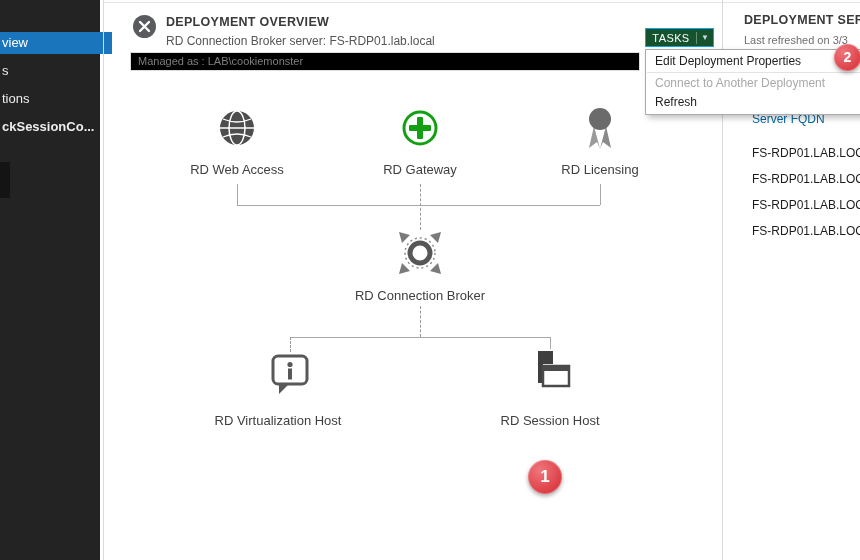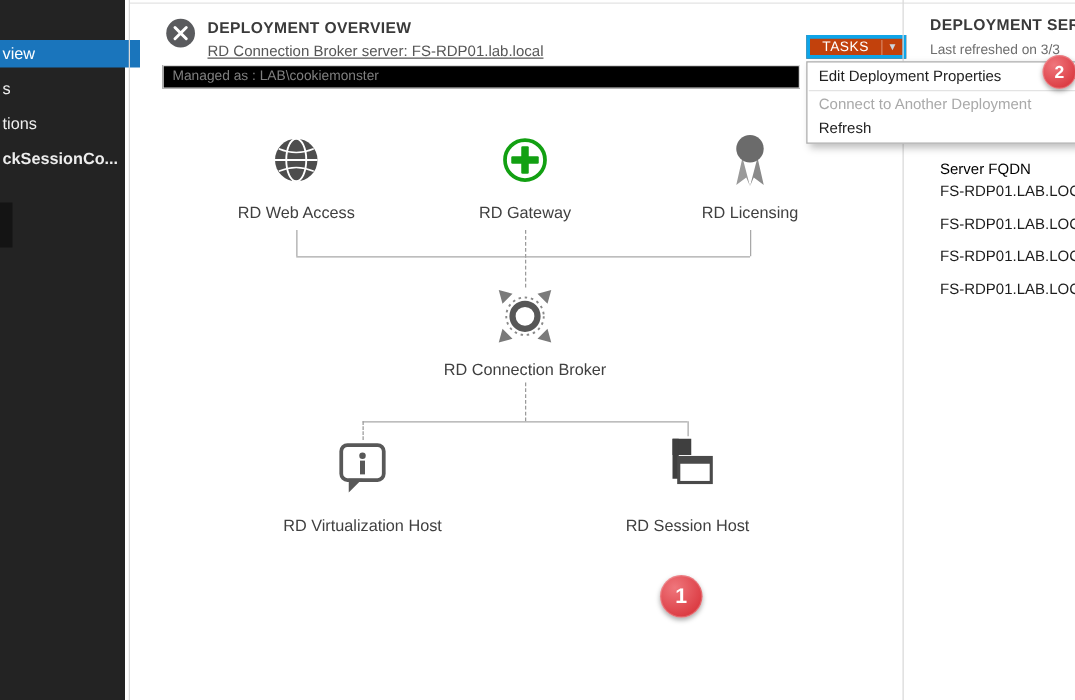--- a/index.html
+++ b/index.html
@@ -14,28 +14,28 @@
   .nav-item.selected { background:#1a75bc; color:#ffffff; }
   .ni0 { top:32px; } .ni1 { top:60px; } .ni2 { top:88px; } .ni3 { top:116px;font-weight:bold; }
   .nav-stub { position:absolute; left:0; top:162px; width:10px; height:36px; background:#141414; }
   .sidebar-divider { position:absolute; left:103px; top:0; width:1px; height:560px; background:#d9d9d9; }
   .topline { position:absolute; left:104px; top:2px; right:0; height:1px; background:#e4e4e4; }
 
   
   .hdr-icon { position:absolute; left:131px; top:13px; width:27px; height:27px; }
   .hdr-title { position:absolute; left:166px; top:15px; font-size:12.5px; font-weight:bold;
                color:#3a3a3a; letter-spacing:.3px;text-align:center; }
-  .hdr-sub { position:absolute; left:166px; top:34px; font-size:12px; color:#565656;text-decoration:underline; }
+  .hdr-sub { position:absolute; left:166px; top:34px; font-size:12px; color:#565656; }
   .managed-bar { position:absolute; left:130px; top:52px; width:510px; height:19px;
                  background:#000000; border:1px solid #dcdcdc; box-sizing:border-box;
                  font-size:11px; color:#7f7f7f; line-height:16px; padding-left:7px; }
 
   
-  .tasks-btn { position:absolute; left:645px; top:28px; width:80px; height:19px; background:#c2410c;
-               border:3px solid #0ea5e9; color:#fff; font-size:11px; display:flex; align-items:center;
+  .tasks-btn { position:absolute; left:645px; top:28px; width:69px; height:19px; background:#14532d;
+               border:1px solid #0ea5e9; color:#fff; font-size:11px; display:flex; align-items:center;
                padding:0; cursor:pointer; font-family:inherit; box-sizing:border-box; }
   .tasks-btn .lbl { flex:1; text-align:center; letter-spacing:.4px; }
   .tasks-btn .sep { width:1px; height:12px; background:rgba(255,255,255,.35); }
   .tasks-btn .arr { width:16px; font-size:8px; color:#ccd6df; text-align:center; }
 
   
   .menu { position:absolute; left:645px; top:49px; width:216px; background:#ffffff;
           border:1px solid #ababab; box-shadow:3px 3px 6px rgba(0,0,0,.25); z-index:40; padding:2px 0; }
   .menu-item { height:19px; line-height:19px; font-size:12px; color:#1e1e1e; padding-left:9px;
                cursor:pointer; white-space:nowrap; overflow:hidden; }
@@ -48,21 +48,21 @@
            color:#fff; font-weight:bold; text-align:center;
            box-shadow:0 2px 4px rgba(0,0,0,.35), inset 0 0 0 1px rgba(255,255,255,.22); z-index:60; }
   .badge-2 { left:834px; top:44px; width:27px; height:27px; line-height:27px; font-size:14px; }
   .badge-1 { left:528px; top:460px; width:34px; height:34px; line-height:34px; font-size:17px; }
 
   
   .rp-divider { position:absolute; left:722px; top:0; width:1px; height:560px; background:#d9d9d9; }
   .rp-title { position:absolute; left:744px; top:13px; font-size:12.5px; font-weight:bold;
               color:#3a3a3a; white-space:nowrap; letter-spacing:.3px; }
   .rp-refresh { position:absolute; left:744px; top:34px; font-size:11px; color:#6e6e6e; white-space:nowrap; }
-  .rp-colhdr { position:absolute; left:752px; top:128px; font-size:12px; color:#000000; cursor:pointer; }
+  .rp-colhdr { position:absolute; left:752px; top:112px; font-size:12px; color:#0369a1; cursor:pointer; }
   .rp-rows { position:absolute; left:752px; top:140px; }
   .rp-row { height:26px; line-height:26px; font-size:12px; color:#1c1c1c; white-space:nowrap; cursor:pointer; }
 
   
   .cline { position:absolute; }
   .l1 { left:237px; top:184px; height:21px; border-left:1px solid #a8a8a8; }
   .l2 { left:420px; top:184px; height:46px; border-left:1px dashed #9a9a9a; }
   .l3 { left:600px; top:184px; height:21px; border-left:1px solid #a8a8a8; }
   .l4 { left:237px; top:205px; width:363px; border-top:1px solid #a8a8a8; }
   .l5 { left:420px; top:306px; height:31px; border-left:1px dashed #9a9a9a; }
@@ -168,21 +168,21 @@
   <div class="node-label" style="left:420px; top:288px;">RD Connection Broker</div>
 
   <div class="node-icon" style="left:266px; top:352px; width:48px; height:46px;">
     <svg viewBox="0 0 48 46" width="48" height="46">
       <rect x="7" y="4" width="34" height="28" rx="5" fill="#ffffff" stroke="#585858" stroke-width="3"></rect>
       <polygon points="13,31 13,42 24,31" fill="#585858"></polygon>
       <circle cx="24" cy="12.5" r="2.6" fill="#585858"></circle>
       <rect x="22" y="16.5" width="4" height="11" fill="#585858"></rect>
     </svg>
   </div>
-  <div class="node-label" style="left:290px; top:413px;">RD Virtualization Host</div>
+  <div class="node-label" style="left:278px; top:413px;">RD Virtualization Host</div>
 
   <div class="node-icon" style="left:527px; top:349px; width:46px; height:48px;">
     <svg viewBox="0 0 46 48" width="46" height="48">
       <rect x="11" y="2" width="15" height="13" fill="#3f3f3f"></rect>
       <rect x="11" y="2" width="5" height="32" fill="#3f3f3f"></rect>
       <rect x="16" y="17" width="26" height="20" fill="#ffffff" stroke="#4a4a4a" stroke-width="2.5"></rect>
       <rect x="16" y="17" width="26" height="5" fill="#4a4a4a"></rect>
     </svg>
   </div>
   <div class="node-label" style="left:550px; top:413px;">RD Session Host</div>

